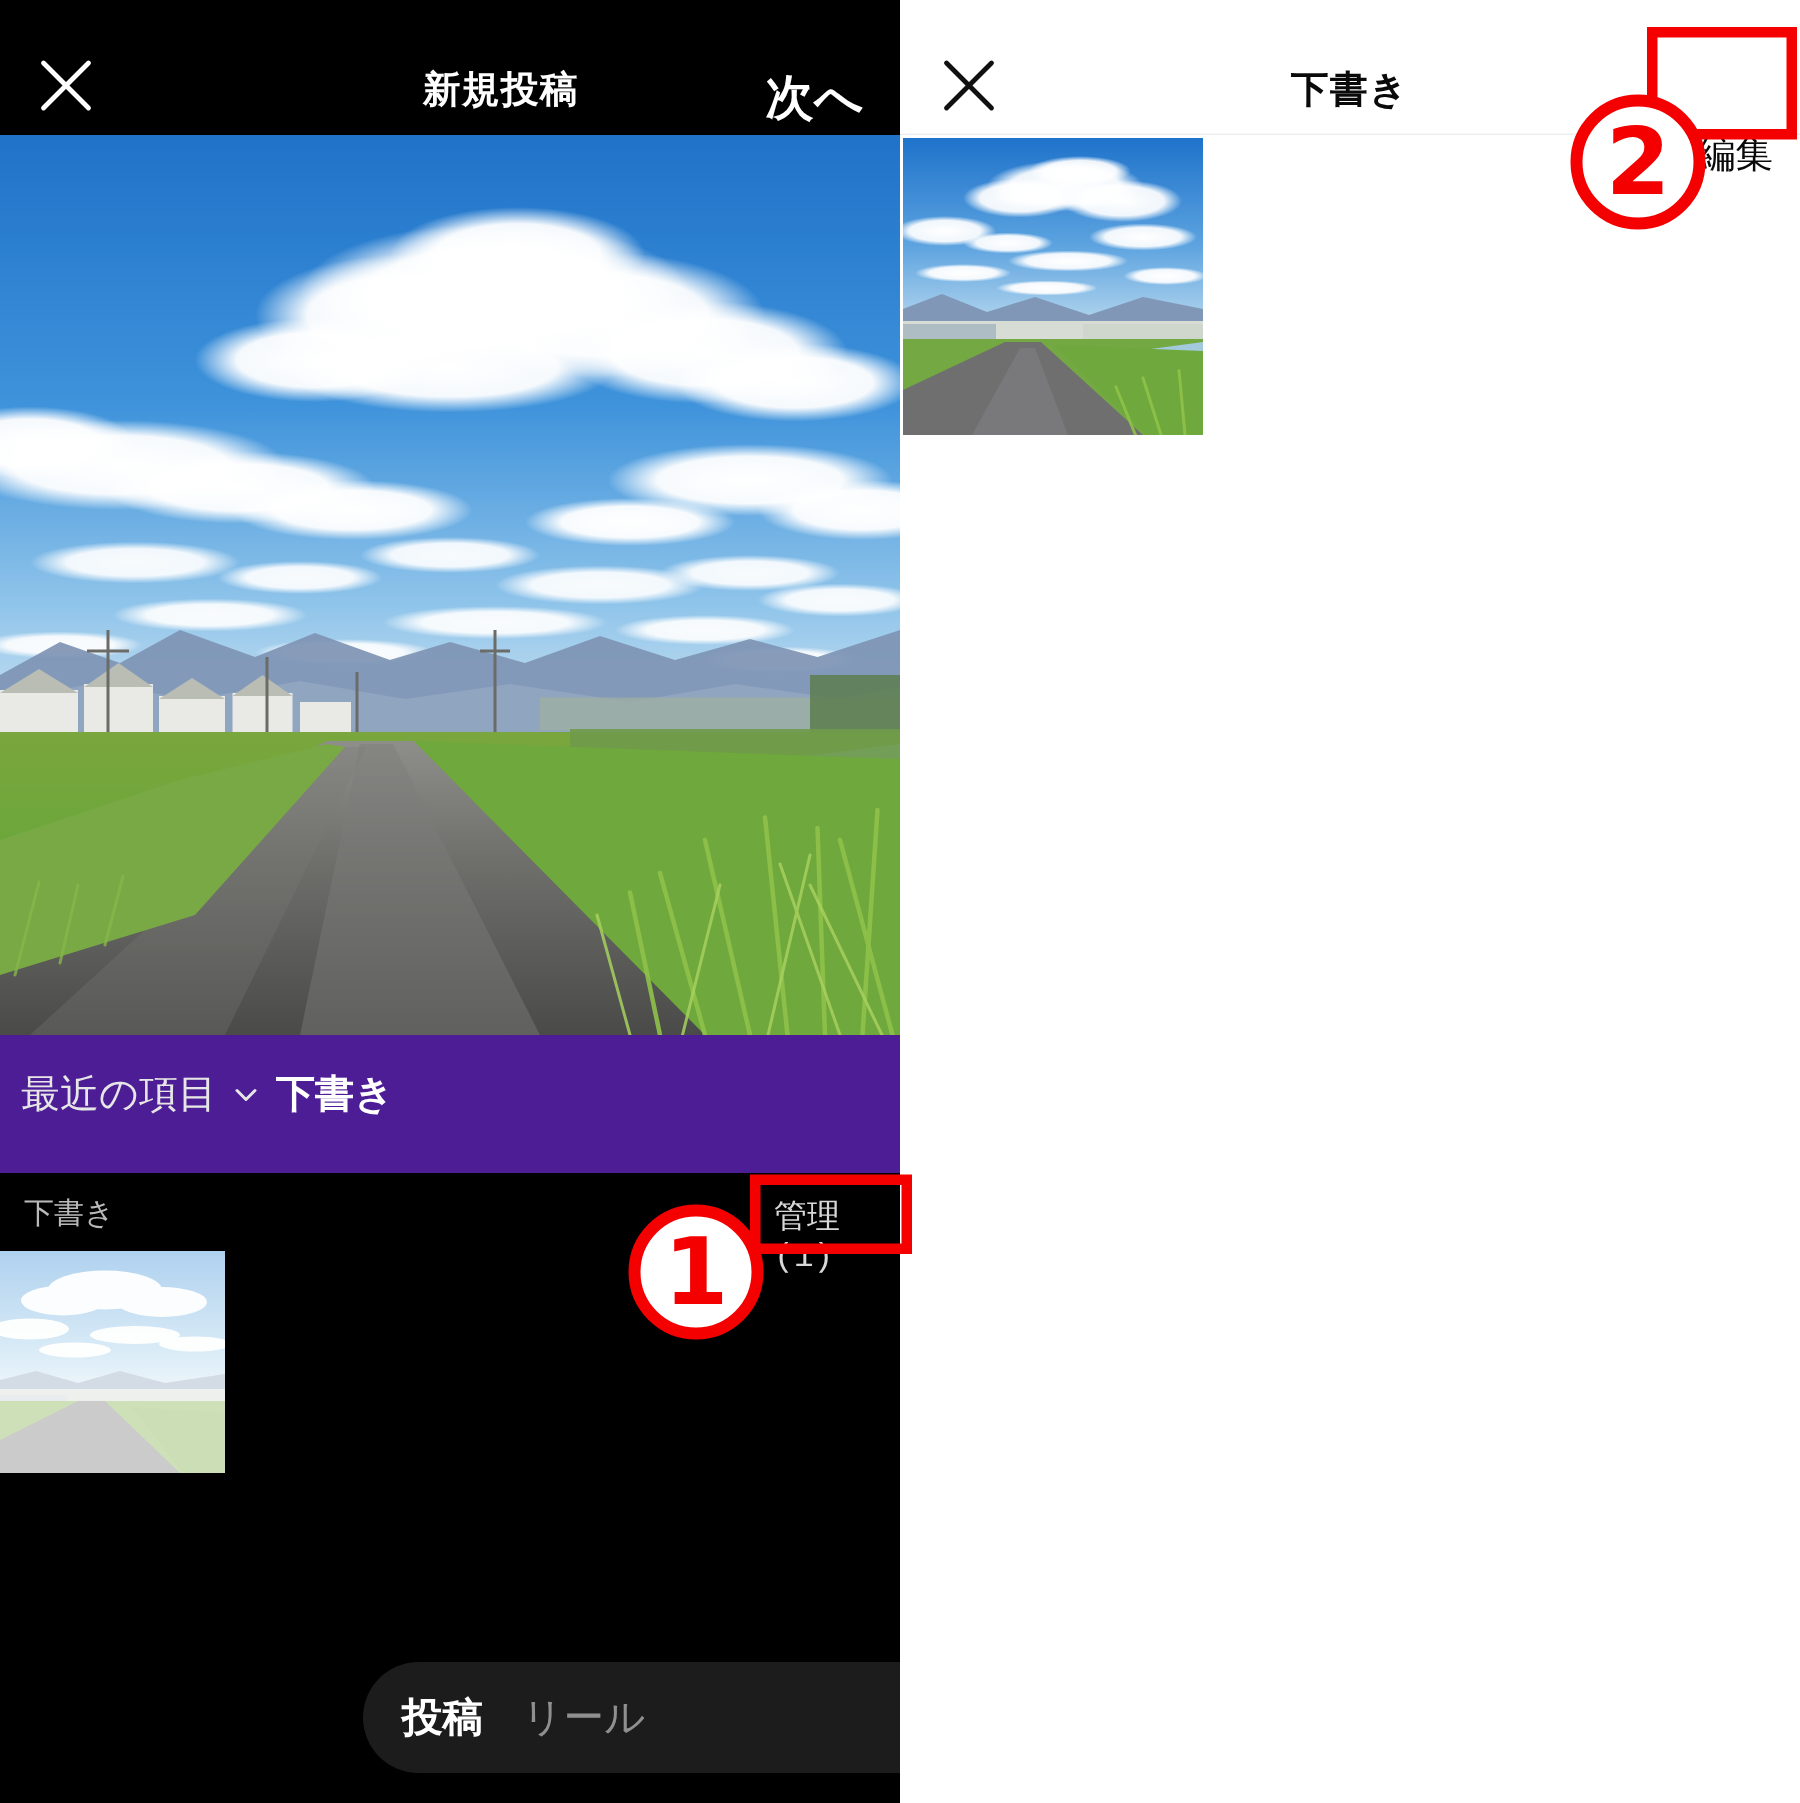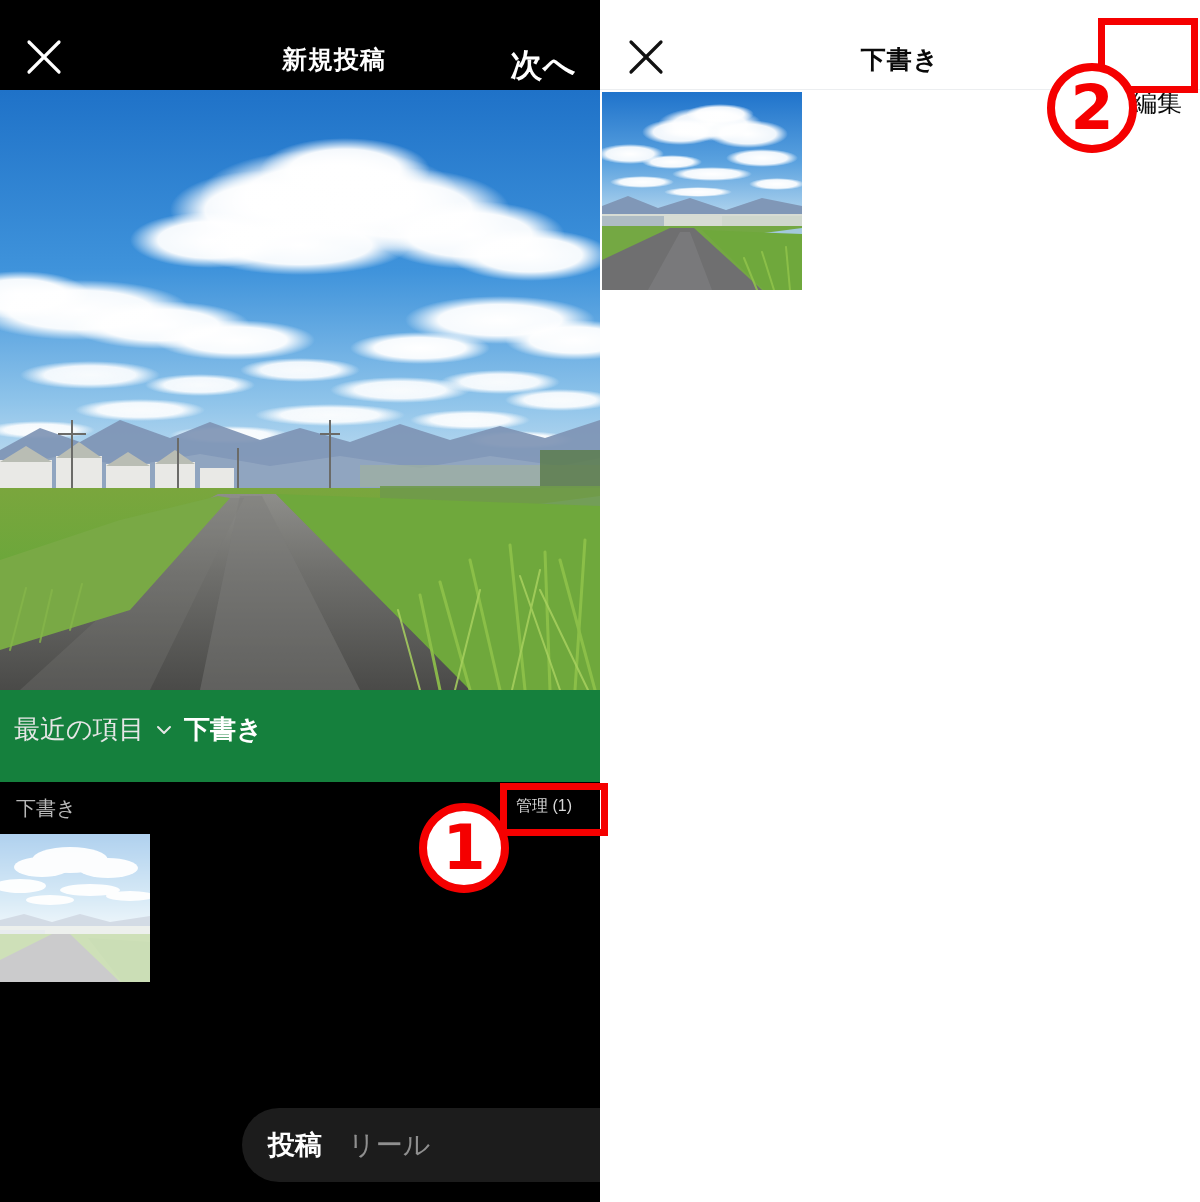--- a/index.html
+++ b/index.html
@@ -47,21 +47,21 @@
     width: 600px; height: 600px;
     overflow: hidden;
     background: #2f7fd0;
   }
   .preview-photo svg { display: block; width: 600px; height: 600px; }
 
   
   .gallery-bar {
     position: absolute; left: 0; top: 690px;
     width: 600px; height: 92px;
-    background: #15803d;
+    background: #4c1d95;
   }
   .album-select {
     position: absolute; left: 14px; top: 22px;
     display: flex; align-items: center; gap: 10px;
     cursor: pointer;
   }
   .album-name {
     color: #e6e6e6; font-size: 26px; font-weight: 500;
   }
   .chev { width: 18px; height: 18px; }
@@ -71,22 +71,23 @@
     cursor: pointer;
   }
 
   
   .draft-section-label {
     position: absolute; left: 16px; top: 795px;
     color: #b9b9b9; font-size: 20px;
   }
   .manage-link {
     position: absolute; left: 516px; top: 796px;
-    color: #d8d8d8; font-size: 16px;
+    color: #d8d8d8; font-size: 22px;
     cursor: pointer;
+    font-family: Liberation Mono, monospace;
   }
   .draft-thumb {
     position: absolute; left: 0; top: 834px;
     width: 150px; height: 148px;
     overflow: hidden;
     background: #cfd8dc;
   }
   .draft-thumb svg { display:block; width:150px; height:148px; }
   .draft-thumb::after {
     content: ""; position: absolute; inset: 0;

